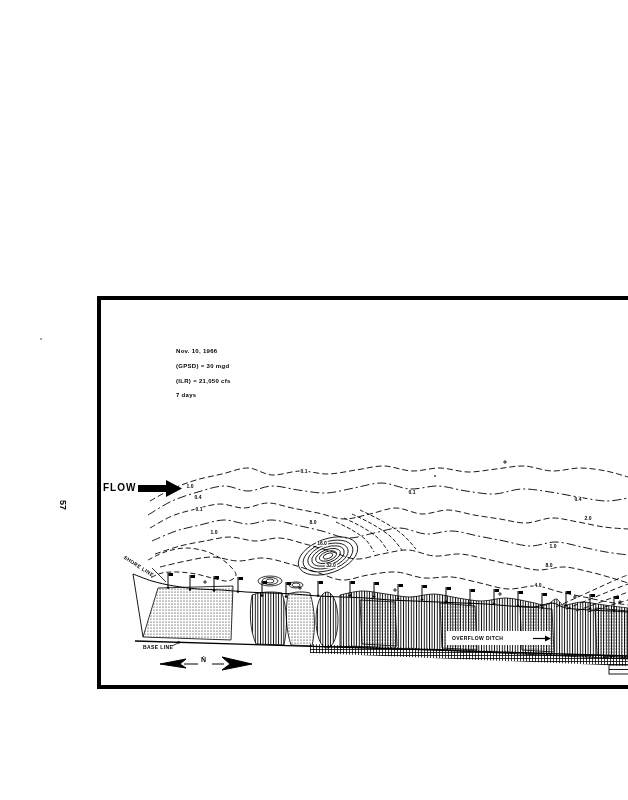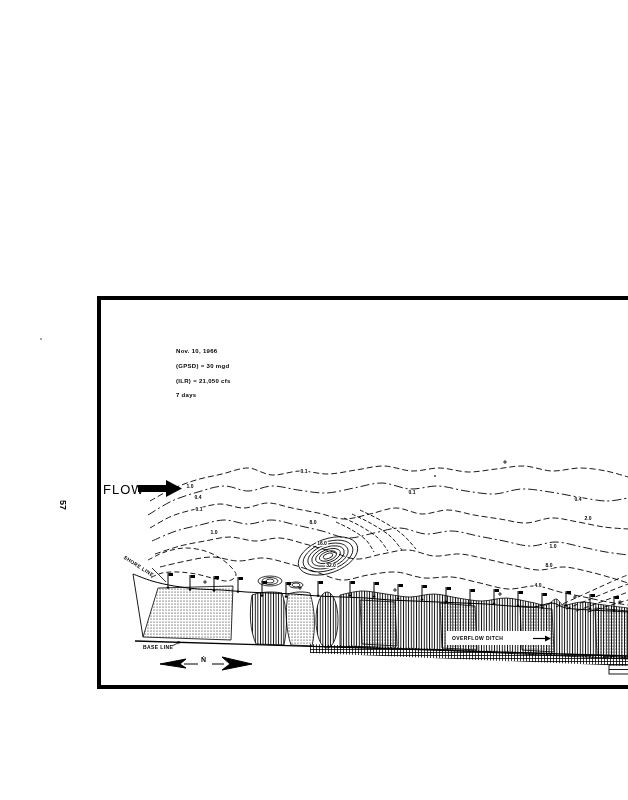--- a/index.html
+++ b/index.html
@@ -1,20 +1,20 @@
 <!DOCTYPE html>
 <html><head>
 <meta charset="utf-8">
 <style>
   html,body{margin:0;padding:0;background:#fff;}
   #page{position:relative;width:628px;height:800px;background:#ffffff;overflow:hidden;
         font-family:"Liberation Sans",sans-serif;color:#000;}
   .txt{position:absolute;color:#000;white-space:nowrap;}
   .ann{font-size:6px;font-weight:bold;letter-spacing:.3px;}
-  .flow{font-size:13px;font-weight:normal;letter-spacing:1px;}
+  .flow{font-size:10px;font-weight:bold;letter-spacing:1px;}
   .pageno{font-size:9px;font-weight:bold;transform:rotate(90deg);}
   .maplabel{font-size:5px;font-weight:bold;letter-spacing:.4px;}
   .shoreline{transform:rotate(33deg);transform-origin:left top;}
   .north{font-size:7px;font-weight:bold;}
   .scale0{font-size:5.5px;font-weight:bold;}
   .clabel{position:absolute;font-size:5px;font-weight:bold;background:#fff;
           padding:0 1px;transform:translate(-50%,-55%);line-height:1;}
   svg{position:absolute;left:0;top:0;}
 </style>
 </head>

